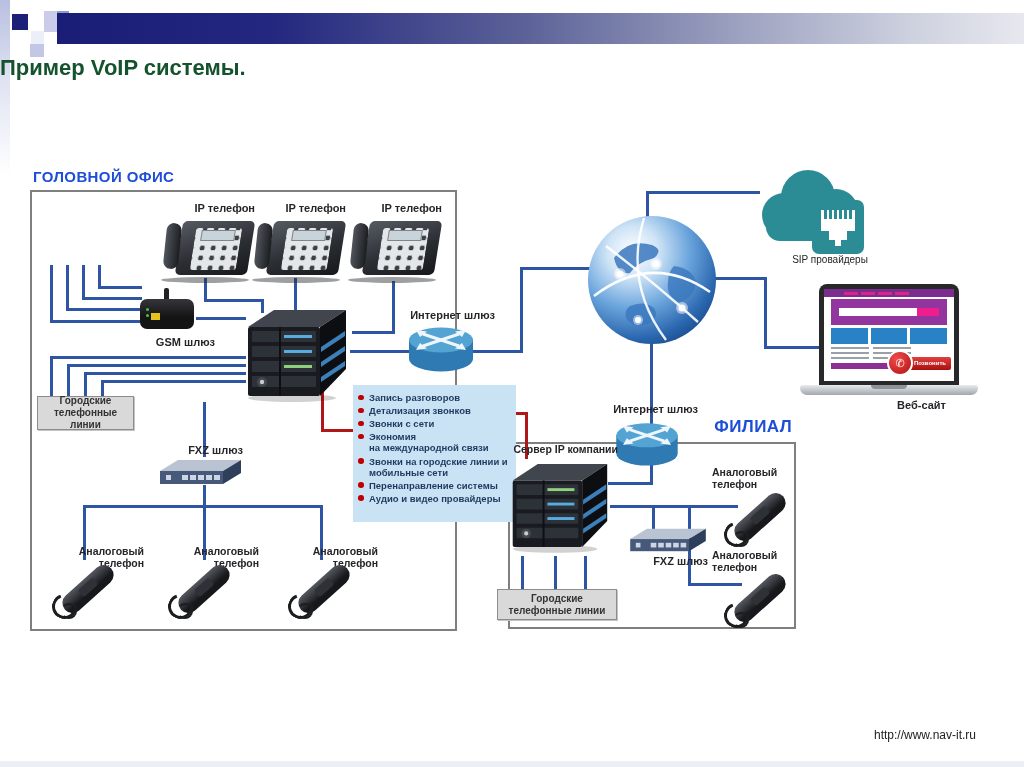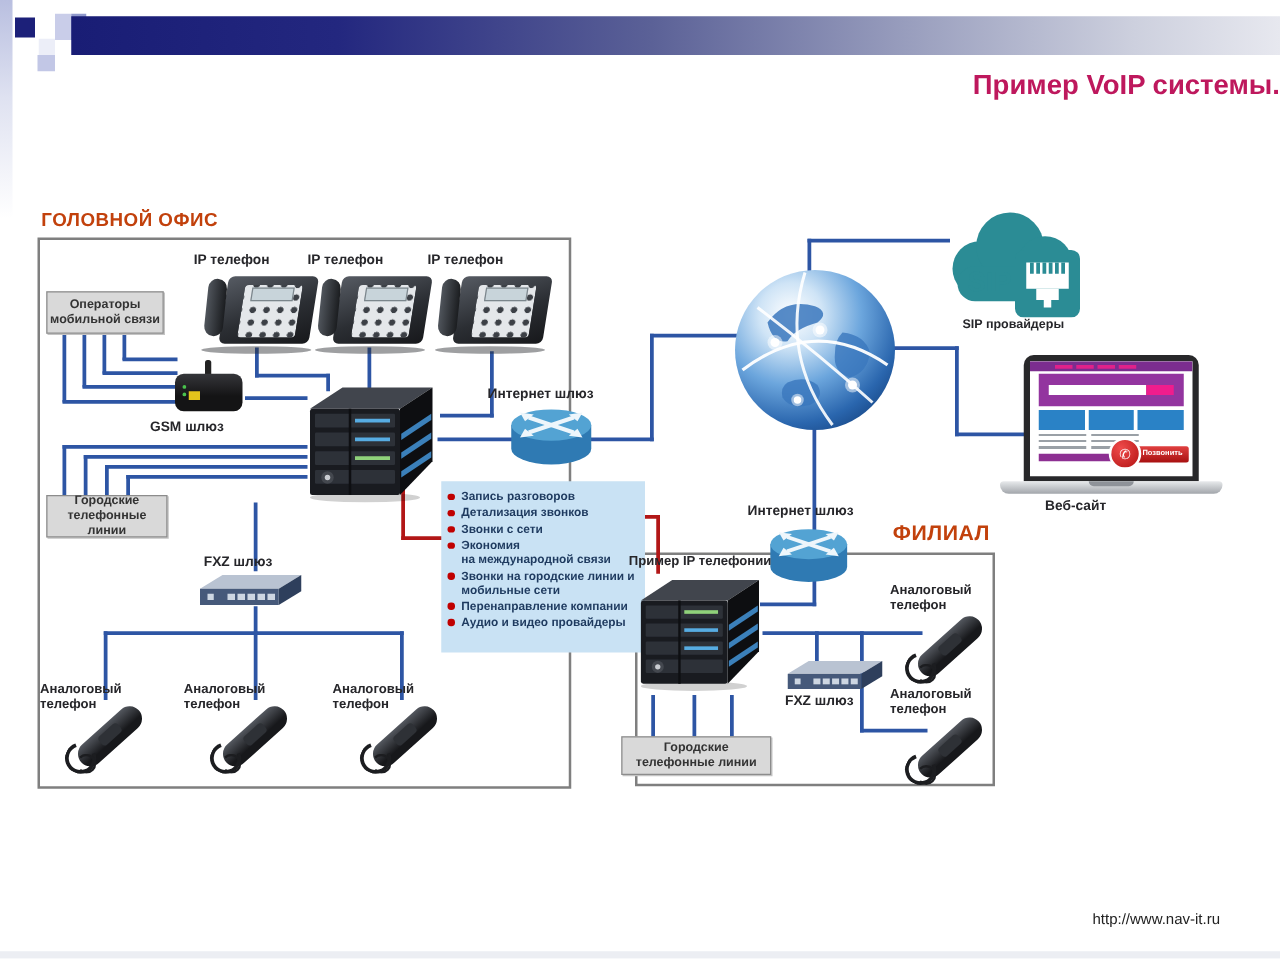--- a/index.html
+++ b/index.html
@@ -5,28 +5,28 @@
   html,body{margin:0;padding:0;background:#fff;}
   .slide{position:relative;width:1024px;height:767px;background:#fff;overflow:hidden;
          font-family:"Liberation Sans",sans-serif;}
   
   .strip-left{position:absolute;left:0;top:0;width:10px;height:175px;
       background:linear-gradient(180deg,#b9bfe0 0%,#dfe2f1 45%,#ffffff 100%);}
   .sq{position:absolute;}
   .top-bar{position:absolute;left:57px;top:13px;width:967px;height:31px;
       background:linear-gradient(90deg,#191d75 0%,#23277f 22%,#5b6197 48%,#9ba0bf 70%,#cdd0de 88%,#e7e8ef 100%);}
   .bottom-strip{position:absolute;left:0;bottom:0;width:1024px;height:6px;background:#eceef3;}
-  .title{position:absolute;left:0;top:55px;width:1024px;text-align:right;
-      font-size:22px;font-weight:700;color:#be185d;}
+  .title{position:absolute;left:0;top:55px;width:1024px;text-align:left;
+      font-size:22px;font-weight:700;color:#14532d;}
   .footer-url{position:absolute;left:845px;top:728px;width:160px;text-align:center;
       font-size:12px;color:#222;}
   
   .gborder{position:absolute;border:2px solid #7f7f7f;}
-  .seclabel{position:absolute;font-weight:700;color:#c2410c;letter-spacing:.4px;}
-  .dlabel{position:absolute;font-weight:700;font-size:11px;color:#26262a;text-align:left;line-height:1.15;}
+  .seclabel{position:absolute;font-weight:700;color:#1d4ed8;letter-spacing:.4px;}
+  .dlabel{position:absolute;font-weight:700;font-size:11px;color:#26262a;text-align:right;line-height:1.15;}
   .gbox{position:absolute;background:#d9d9d9;border:1px solid #8c8c8c;box-shadow:1px 1px 0 #c4c4c4;
       display:flex;align-items:center;justify-content:center;text-align:center;
       font-size:10px;font-weight:600;color:#333;line-height:1.2;white-space:pre-line;}
   .w{position:absolute;background:#2d55a4;}
   .wr{position:absolute;background:#b21717;}
   
   .features{position:absolute;left:353px;top:385px;width:163px;height:137px;background:#c9e2f4;
       padding:7px 5px 4px 16px;box-sizing:border-box;}
   .features ul{margin:0;padding:0;list-style:none;}
   .features li{position:relative;font-size:9.5px;font-weight:700;color:#1e3a5f;
@@ -65,22 +65,22 @@
   .hs-bar{position:absolute;left:5px;top:21px;width:62px;height:20px;border-radius:10px;
       background:linear-gradient(180deg,#54585f,#17181b 70%);transform:rotate(-42deg);}
   .hs-btn{position:absolute;left:26px;top:25px;width:20px;height:9px;border-radius:3px;
       background:#2e3136;transform:rotate(-42deg);}
   .hs-cord{position:absolute;left:0px;top:36px;width:19px;height:19px;border:3px solid #1c1d20;
       border-top-color:transparent;border-radius:50%;transform:rotate(25deg);}
   .hs-cord2{position:absolute;left:9px;top:45px;width:12px;height:12px;border:2.5px solid #1c1d20;
       border-left-color:transparent;border-radius:50%;}
   
   .sip-word{position:absolute;left:774px;top:213px;font-size:22px;font-weight:700;color:#2b8c95;}
-  .sip-label{position:absolute;left:770px;top:254px;width:120px;text-align:left;
-      font-size:10px;font-weight:700;color:#26262a;}
+  .sip-label{position:absolute;left:770px;top:254px;width:120px;text-align:center;
+      font-size:10px;font-weight:400;color:#26262a;}
   
   .laptop{position:absolute;left:800px;top:284px;width:178px;height:114px;}
   .lap-screen{position:absolute;left:19px;top:0;width:140px;height:101px;background:#28282a;
       border-radius:8px 8px 0 0;}
   .lap-page{position:absolute;left:5px;top:5px;right:5px;bottom:4px;background:#fff;overflow:hidden;}
   .web-nav{height:8px;background:#7b2d8f;display:flex;align-items:center;gap:3px;padding-left:20px;}
   .web-nav span{display:block;width:14px;height:3px;background:#e0218a;}
   .web-hero{position:relative;margin:2px 7px 0;height:26px;background:#93359f;}
   .web-input{position:absolute;left:8px;top:9px;width:78px;height:8px;background:#fff;}
   .web-btn{position:absolute;left:86px;top:9px;width:22px;height:8px;background:#ef1d8d;}
@@ -196,22 +196,20 @@
       <div class="ipp-handset"></div>
   </div>
   <div class="ip-phone" style="left:342px;top:215px;">
     <div class="ipp-foot"></div>
       <div class="ipp-body"></div>
       <div class="ipp-face"></div>
     <div class="ipp-screen"></div>
       <div class="ipp-handset"></div>
   </div>
 
-  <div class="gbox" style="left:37px;top:233px;width:92px;height:32px;">Операторы
-мобильной связи</div>
 
   <div class="gsm" style="left:138px;top:288px;">
     <div class="gsm-ant"></div>
       <div class="gsm-body"></div>
       <div class="gsm-yellow"></div>
     <div class="gsm-dot" style="left:8px;top:20px;"></div>
       <div class="gsm-dot" style="left:8px;top:26px;"></div>
   </div>
   <div class="dlabel" style="left:120px;top:336px;width:95px;">GSM шлюз</div>
 
@@ -293,21 +291,21 @@
 
   <div class="features">
     <ul>
       <li>Запись разговоров</li>
       <li>Детализация звонков</li>
       <li>Звонки с сети</li>
       <li>Экономия
 на международной связи</li>
       <li>Звонки на городские линии и
 мобильные сети</li>
-      <li>Перенаправление компании</li>
+      <li>Перенаправление системы</li>
       <li>Аудио и видео провайдеры</li>
     </ul>
   </div>
 
   <div style="position:absolute;left:586px;top:214px;">
     <svg width="132" height="132" viewBox="0 0 132 132">
       <defs>
         <radialGradient id="gl" cx="35%" cy="28%" r="80%">
           <stop offset="0%" stop-color="#ffffff"></stop>
             <stop offset="25%" stop-color="#cfe4f6"></stop>
@@ -400,21 +398,21 @@
       <ellipse cx="35" cy="16" rx="32" ry="12.5" fill="#53a3d3"></ellipse>
       <line x1="17" y1="10" x2="53" y2="22" stroke="#eef6fb" stroke-width="3.2"></line>
       <line x1="53" y1="10" x2="17" y2="22" stroke="#eef6fb" stroke-width="3.2"></line>
       <polygon points="10,6 21,7.5 14,13" fill="#eef6fb"></polygon>
       <polygon points="60,26 49,24.5 56,19" fill="#eef6fb"></polygon>
       <polygon points="60,6 49,7.5 56,13" fill="#eef6fb"></polygon>
       <polygon points="10,26 21,24.5 14,19" fill="#eef6fb"></polygon>
     </svg>
   </div>
 
-  <div class="dlabel" style="left:503px;top:443px;width:115px;font-size:10.5px;">Пример IP телефонии</div>
+  <div class="dlabel" style="left:503px;top:443px;width:115px;font-size:10.5px;">Сервер IP компании</div>
   <div class="server" style="left:505px;top:456px;">
     <svg width="108" height="100" viewBox="0 0 112 97">
       <ellipse cx="52" cy="93" rx="44" ry="4" fill="rgba(0,0,0,.18)"></ellipse>
       <polygon points="8,22 34,5 106,5 80,22" fill="#41454d"></polygon>
       <polygon points="80,22 106,5 106,64 80,91" fill="#0d0e11"></polygon>
       <polygon points="81,42 105,26 105,31 81,47" fill="#3b80ba"></polygon>
       <polygon points="81,57 105,41 105,46 81,62" fill="#3b80ba"></polygon>
       <polygon points="81,72 105,56 105,61 81,77" fill="#3b80ba"></polygon>
       <rect x="8" y="22" width="72" height="69" rx="2" fill="#191b20"></rect>
       <rect x="12" y="26" width="64" height="11" rx="1" fill="#2d3138"></rect>

